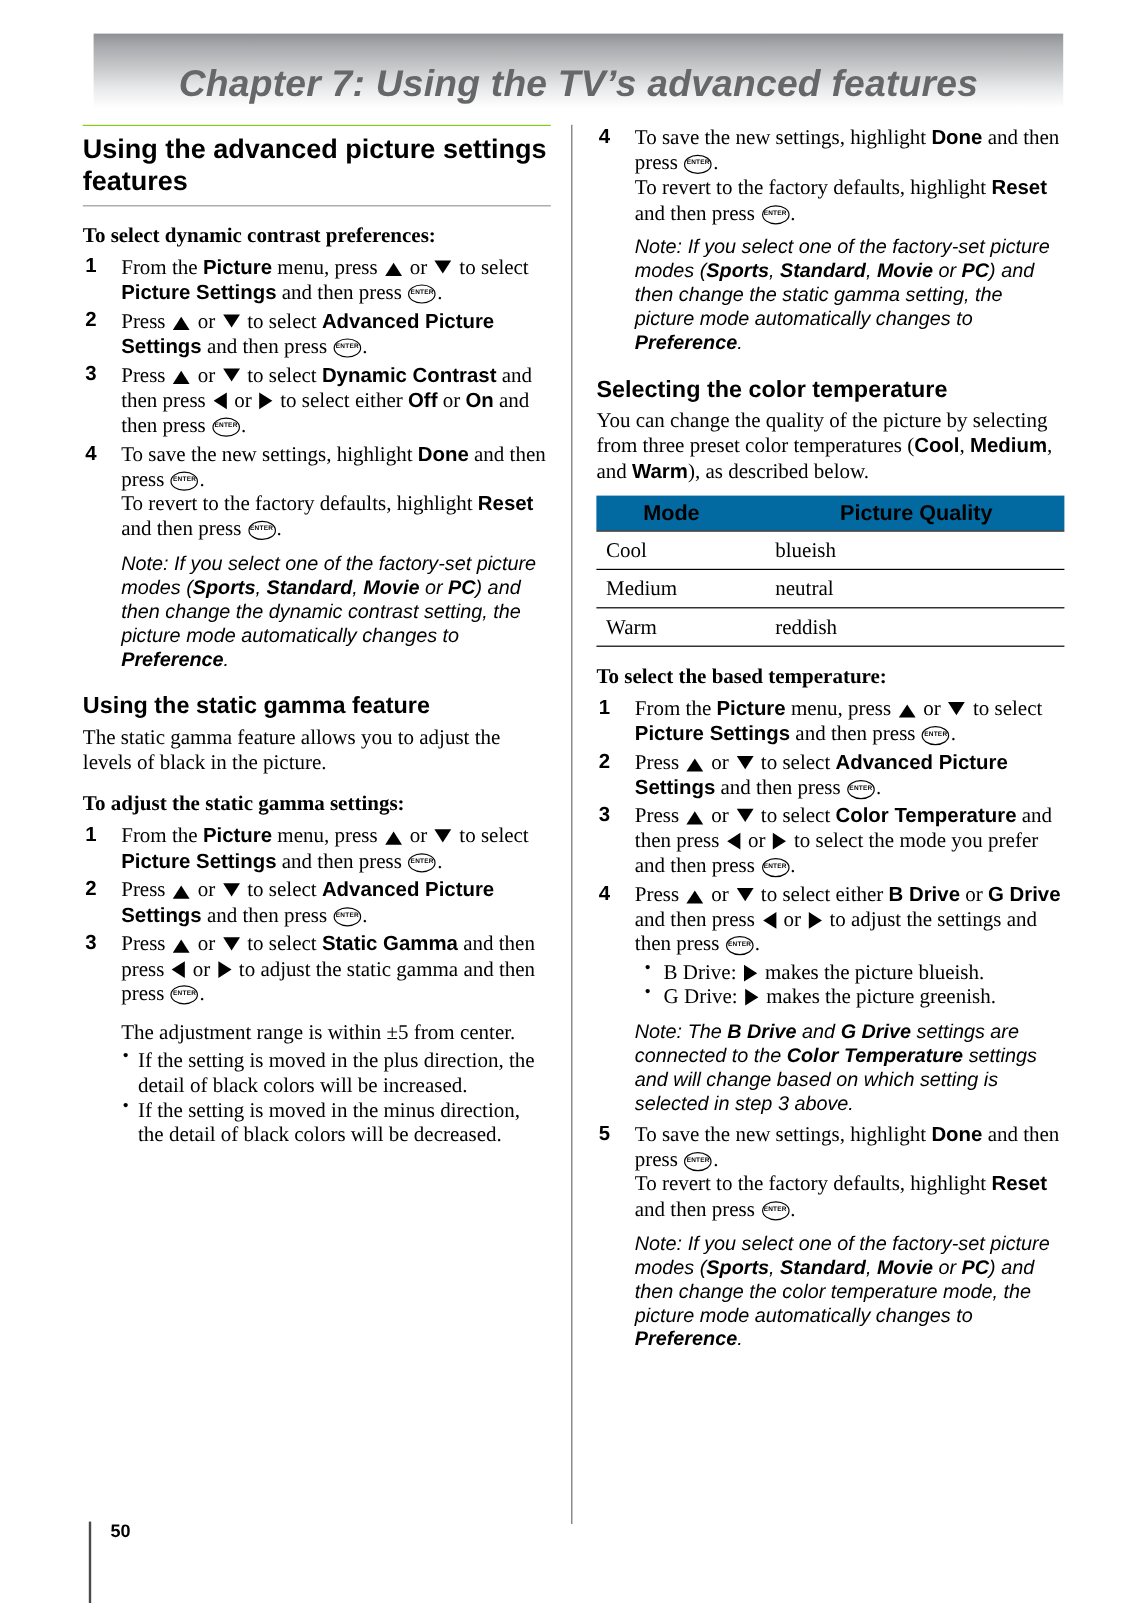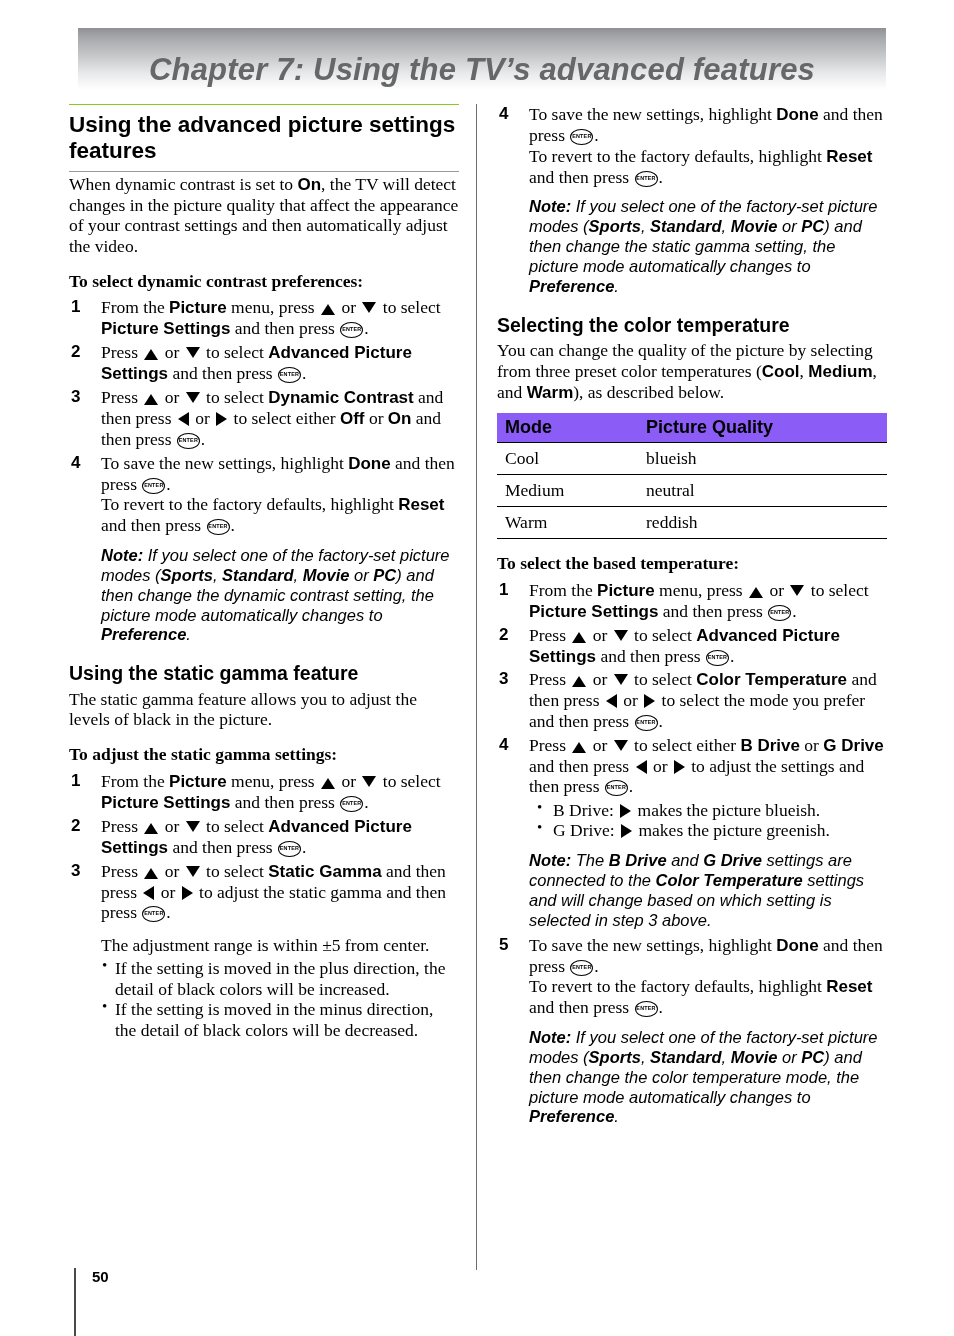--- a/index.html
+++ b/index.html
@@ -80,21 +80,21 @@
     font-family:"Liberation Sans", sans-serif; font-weight:bold; font-size:17px;
   }
   .substep{ display:block; }
 
   
   .note{
     font-family:"Liberation Sans", sans-serif;
     font-style:italic; font-size:16.5px; line-height:1.21;
     margin:10px 0 4px 0;
   }
-  .note .nlabel{ font-weight:bold; font-style:italic; }
+  .note .nlabel{ font-weight:normal; font-style:italic; }
   .note b{ font-weight:bold; }
 
   
   ul.bul{ list-style:none; margin:3px 0 0 0; padding:0; }
   ul.bul > li{
     position:relative; padding-left:14px; font-size:17.5px; line-height:1.175;
   }
   ul.bul > li:before{
     content:"\2022"; position:absolute; left:1px; top:-1px; font-size:15px;
   }
@@ -127,21 +127,21 @@
     line-height:13.4px; text-align:center; margin:0 1px;
     color:#000; overflow:hidden;
   }
 
   
   table.ct{
     border-collapse:collapse; width:390px; margin:10px 0 0 0;
     font-size:17.5px;
   }
   table.ct thead th{
-    background:#8b5cf6; text-align:left;
+    background:#0369a1; text-align:center;
     font-family:"Liberation Sans", sans-serif; font-weight:bold; font-size:18px;
     padding:4px 6px 4px 8px;
   }
   table.ct thead th.c2{ padding-left:26px; }
   table.ct tbody td{
     border-bottom:1.3px solid #000; padding:5px 6px 5px 8px;
     font-family:"Liberation Serif", serif;
   }
   table.ct tbody td.c2{ padding-left:26px; }
   table.ct tbody tr:first-child td{ border-top:1.3px solid #000; }
@@ -154,21 +154,20 @@
 
 <div class="col-divider"></div>
 <div class="footer-rule"></div>
 <div class="page-number">50</div>
 
 <div class="col col-left">
 
   <h1 class="h1-sec">Using the advanced picture settings features</h1>
 
 
-  <p class="body"><span>When dynamic contrast is set to </span><b class="sans">On</b><span>, the TV will detect changes in the picture quality that affect the appearance of your contrast settings and then automatically adjust the video.</span></p>
 
   <p class="lead-in">To select dynamic contrast preferences:</p>
 
   <ol class="steps">
     <li>
       <span class="num">1</span><span>From the </span><b class="sans">Picture</b><span> menu, press </span><span class="tri tri-up"></span><span> or </span><span class="tri tri-down"></span><span> to select </span><b class="sans">Picture Settings</b><span> and then press </span><span class="enter-key">ENTER</span><span>.</span>
     </li>
     <li>
       <span class="num">2</span><span>Press </span><span class="tri tri-up"></span><span> or </span><span class="tri tri-down"></span><span> to select </span><b class="sans">Advanced Picture Settings</b><span> and then press </span><span class="enter-key">ENTER</span><span>.</span>
     </li>

